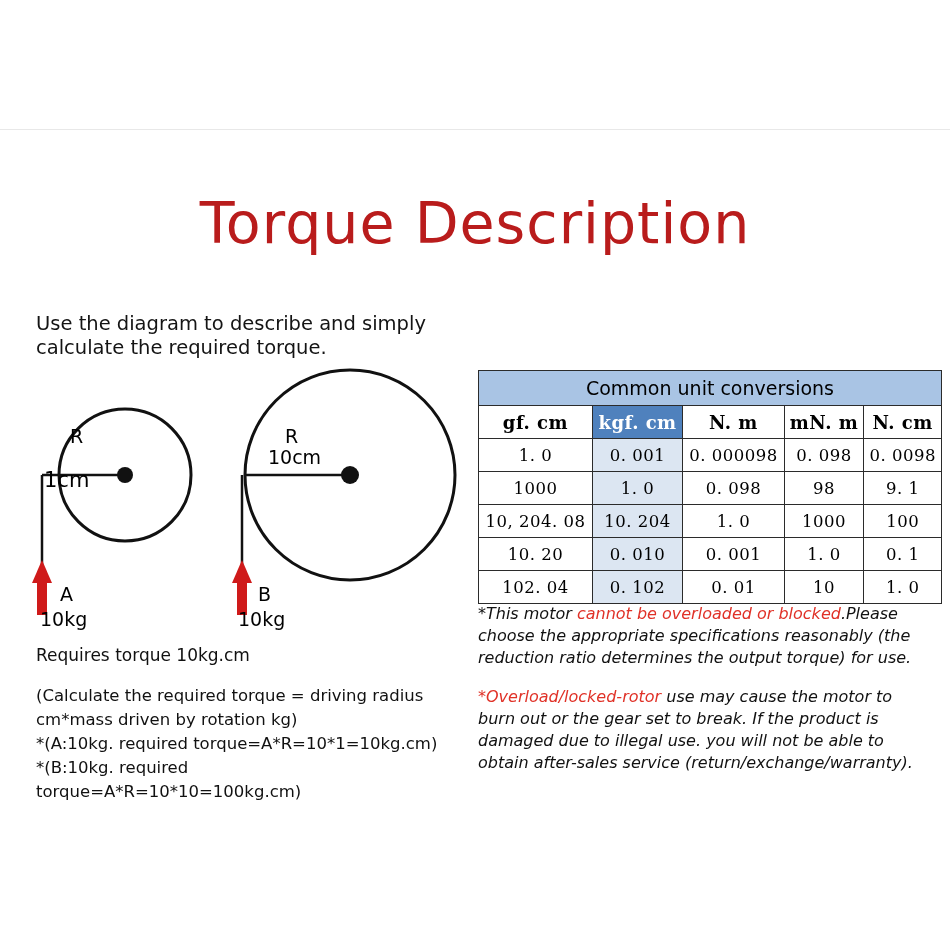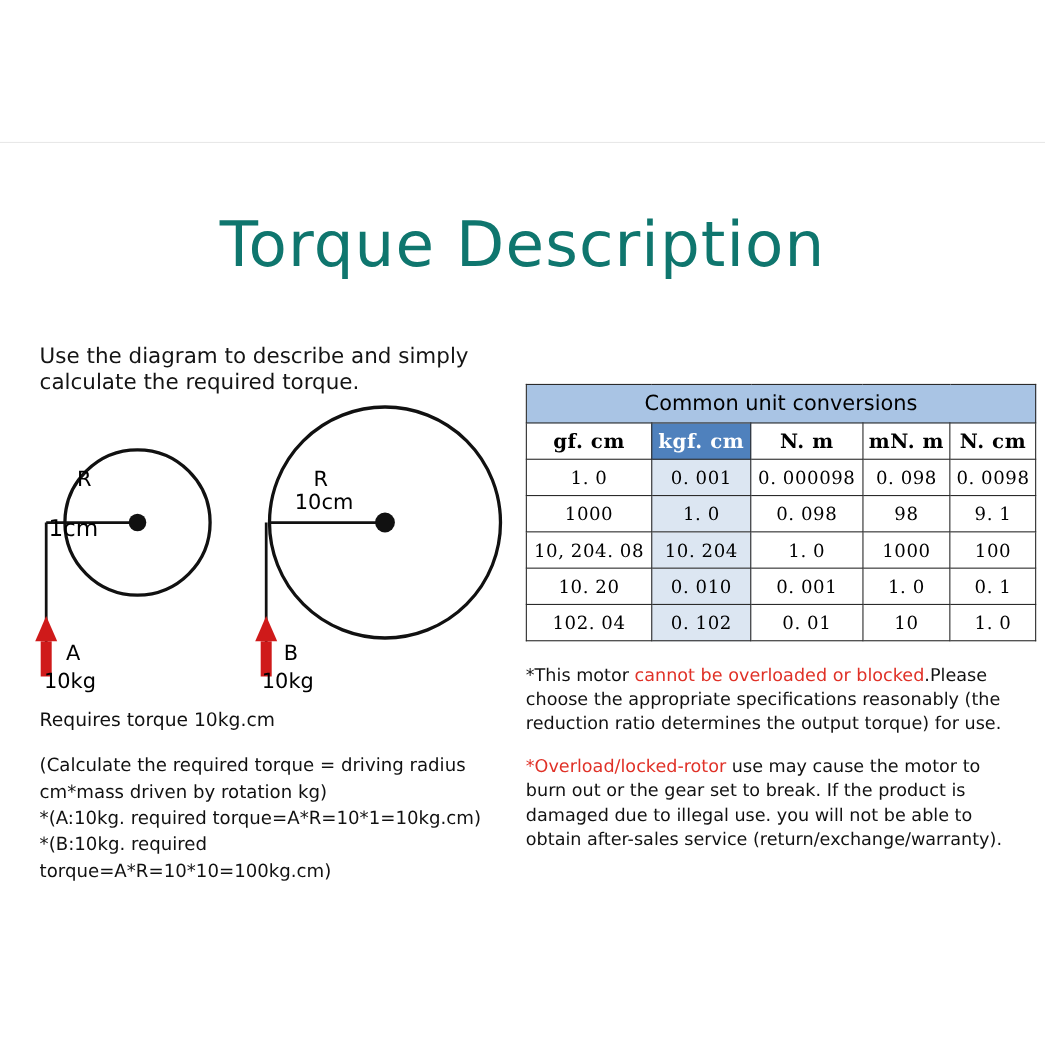--- a/index.html
+++ b/index.html
@@ -24,21 +24,21 @@
   .title {
     position: absolute;
     left: 0;
     right: 0;
     top: 190px;
     text-align: center;
     font-family: "DejaVu Sans", sans-serif;
     font-size: 57px;
     font-weight: 400;
     letter-spacing: 1px;
-    color: #0f766e;
+    color: #b91c1c;
   }
 
   
   .intro {
     position: absolute;
     left: 36px;
     top: 312px;
     width: 420px;
     font-size: 19.5px;
     line-height: 1.25;
@@ -80,21 +80,21 @@
     width: 420px;
     font-size: 16.5px;
     line-height: 1.45;
     color: #111;
   }
 
   
   .table-wrap {
     position: absolute;
     left: 478px;
-    top: 349px;
+    top: 370px;
     width: 464px;
   }
   table.conv {
     border-collapse: collapse;
     width: 464px;
     font-family: "DejaVu Serif", serif;
     font-size: 17px;
   }
   table.conv th, table.conv td {
     border: 1px solid #2b2b2b;
@@ -133,20 +133,21 @@
     position: absolute;
     left: 478px;
     top: 603px;
     width: 452px;
     font-size: 16px;
     line-height: 1.36;
     color: #111;
   }
   .notes p {
     margin: 0 0 18px 0;
+    font-style: italic;
   }
   .red { color: #e03127; }
 
   .label-R-a {
     position: absolute;
     left: 70px;
     top: 425px;
     font-size: 19px;
   }
   .label-1cm {

